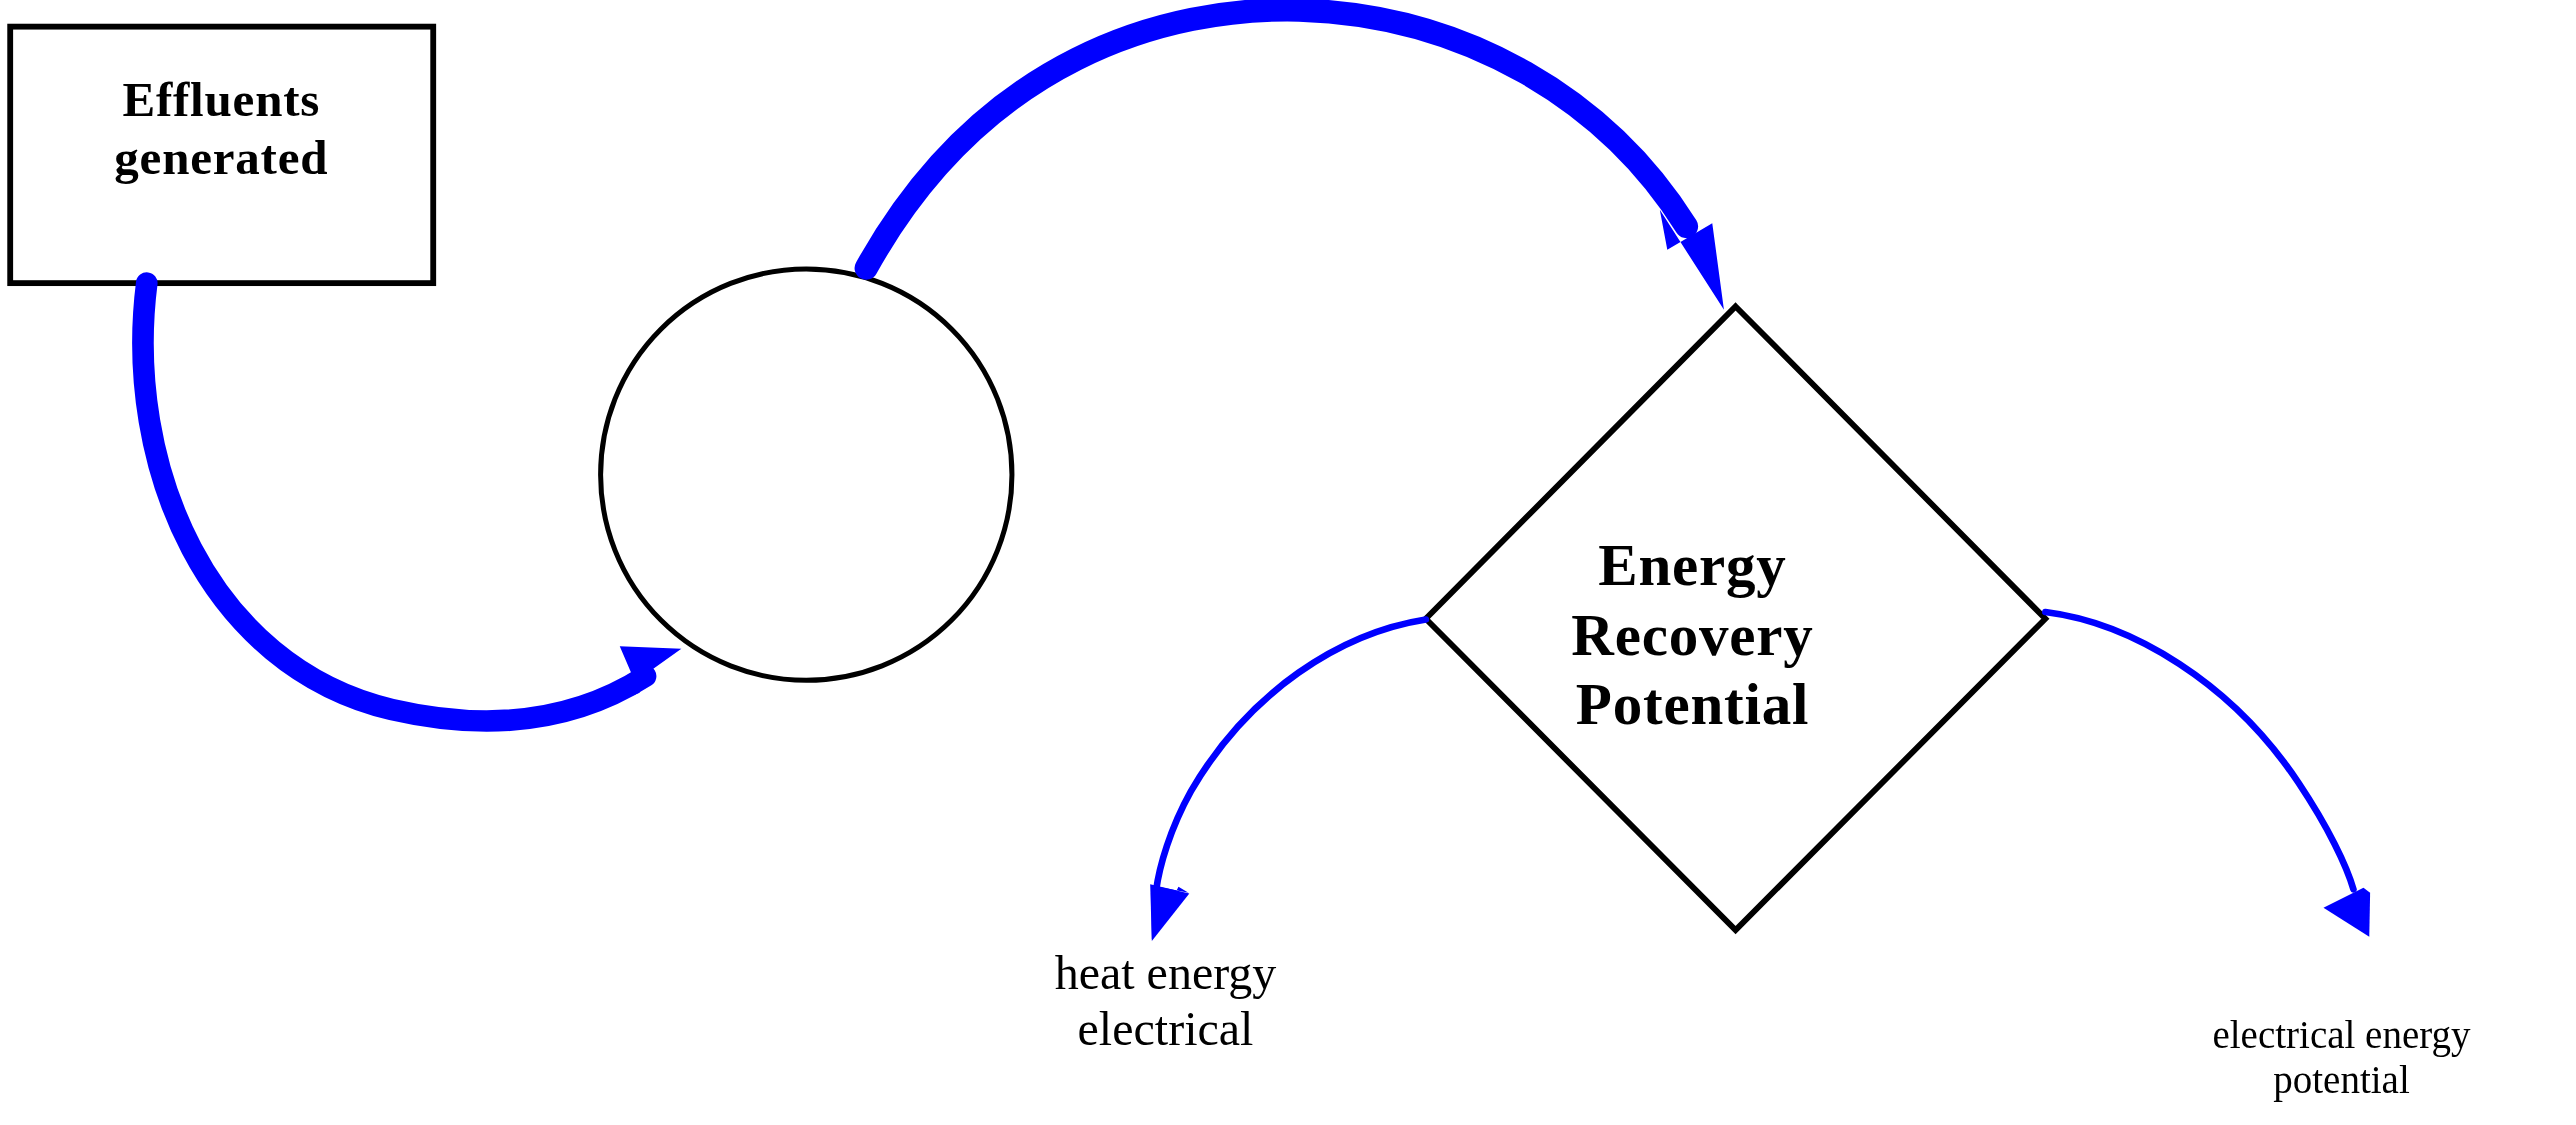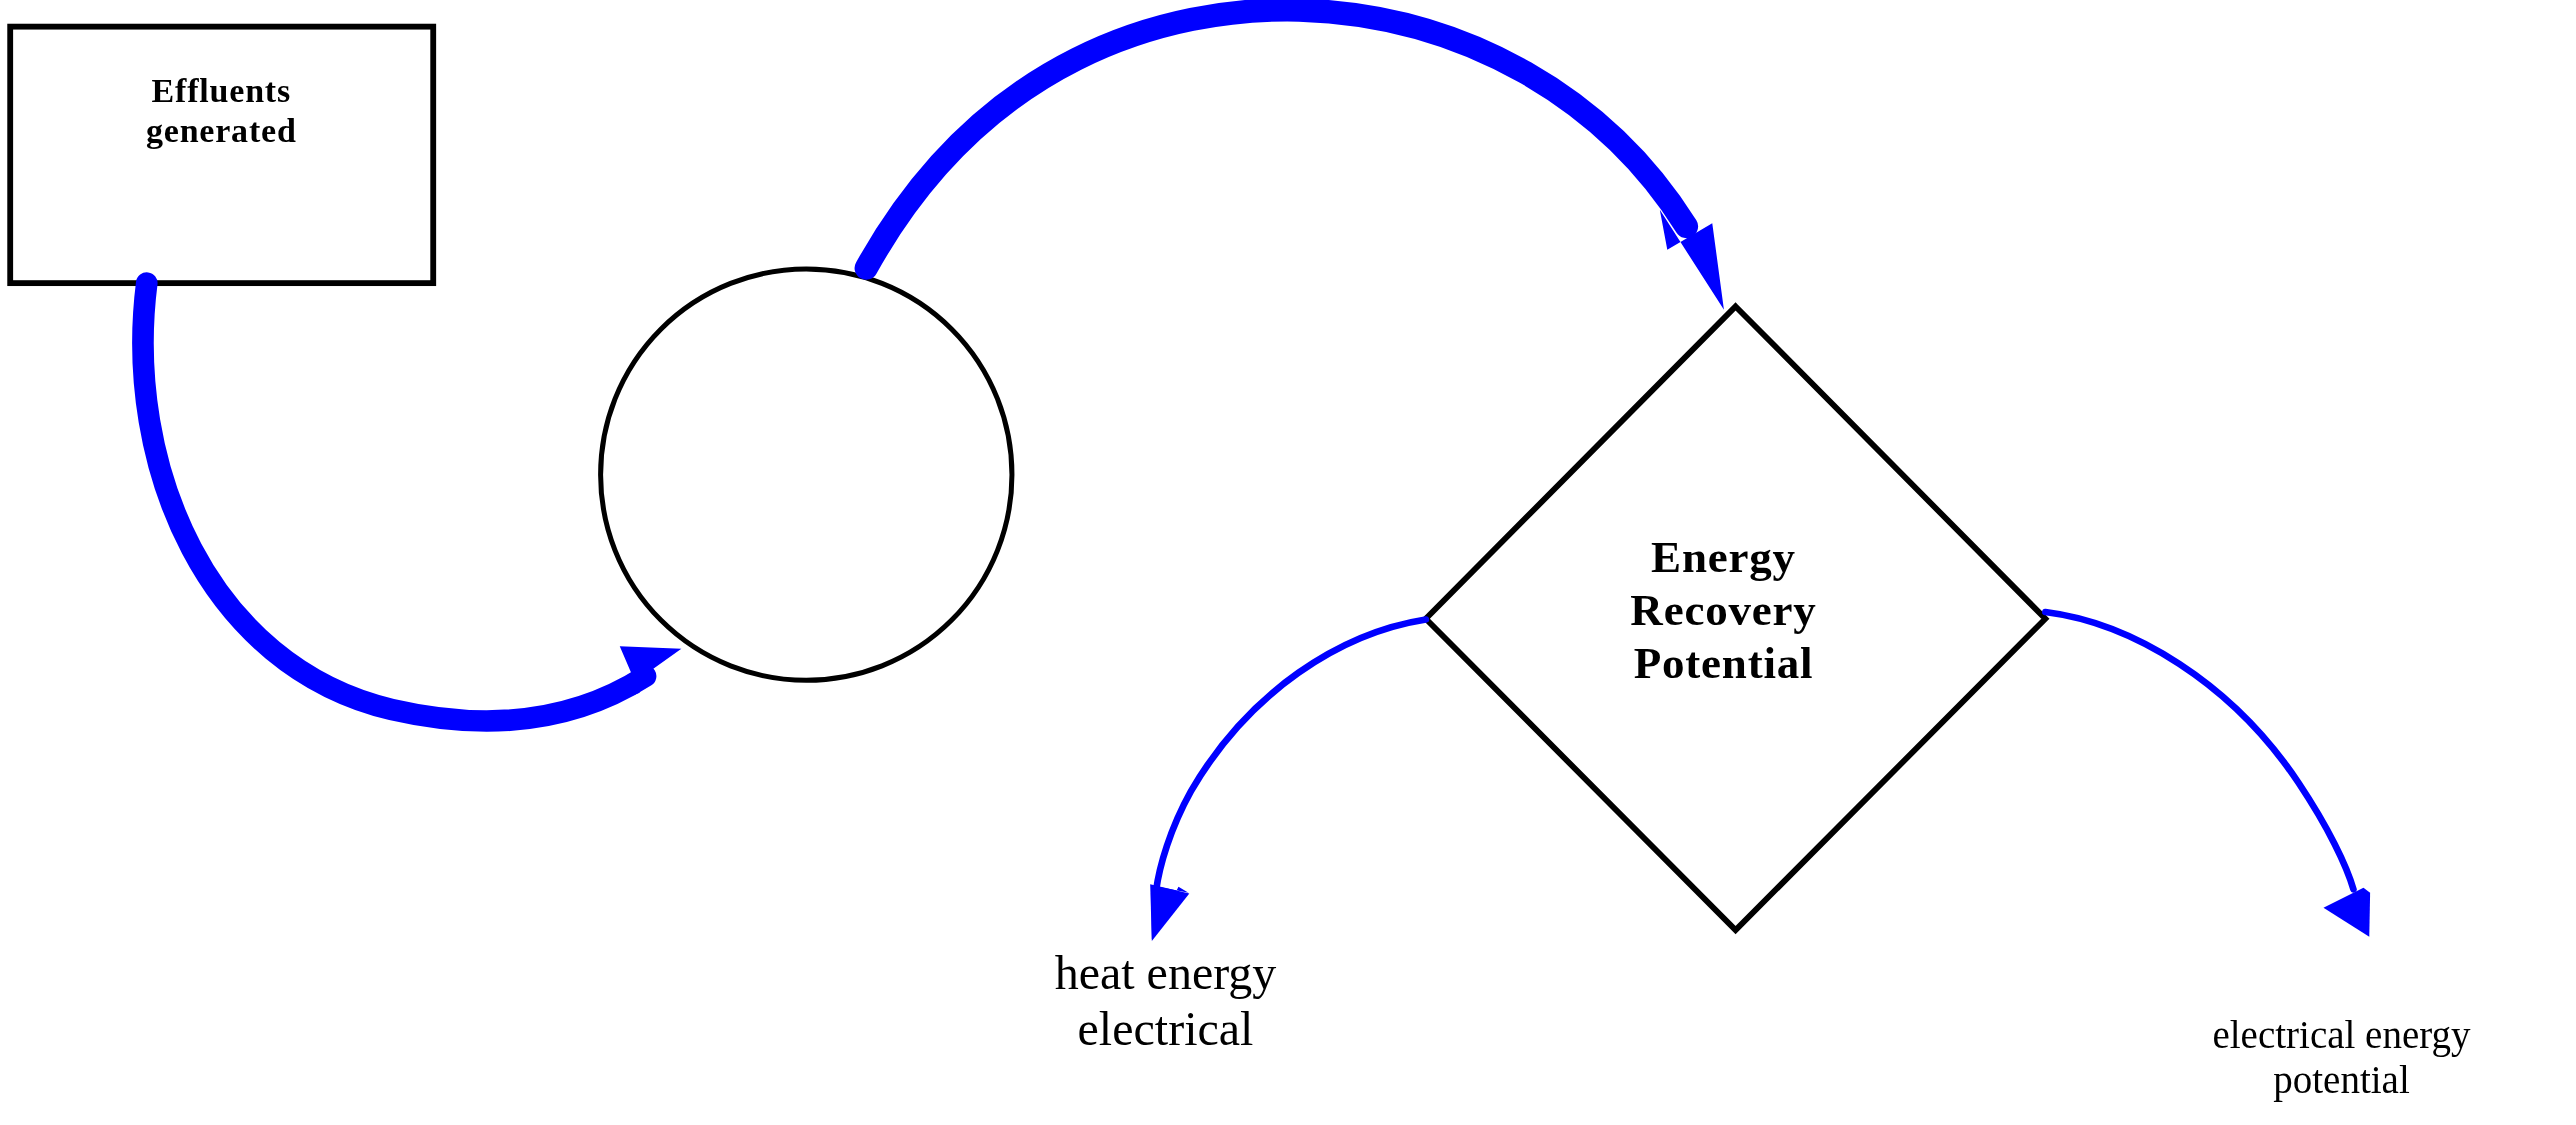--- a/index.html
+++ b/index.html
@@ -38,35 +38,35 @@
     color: #000000;
     font-family: "Liberation Serif", "DejaVu Serif", serif;
     font-weight: normal;
     line-height: 1.16;
     white-space: pre-line;
   }
   #label-effluents {
     left: 8.3px;
     top: 71px;
     width: 426px;
-    font-size: 34px;
+    font-size: 49px;
     letter-spacing: 0.8px;
   }
   #label-biogas {
     left: 598px;
     top: 408px;
     width: 416px;
     font-size: 45px;
     letter-spacing: 0.8px;
   }
   #label-energy-recovery {
-    left: 1487px;
+    left: 1456px;
     top: 531px;
     width: 473px;
-    font-size: 45px;
+    font-size: 59px;
     letter-spacing: 0.8px;
   }
   #label-heat-energy {
     left: 945px;
     top: 945px;
     width: 441px;
     font-size: 48px;
   }
   #label-electrical-energy {
     left: 2107px;

